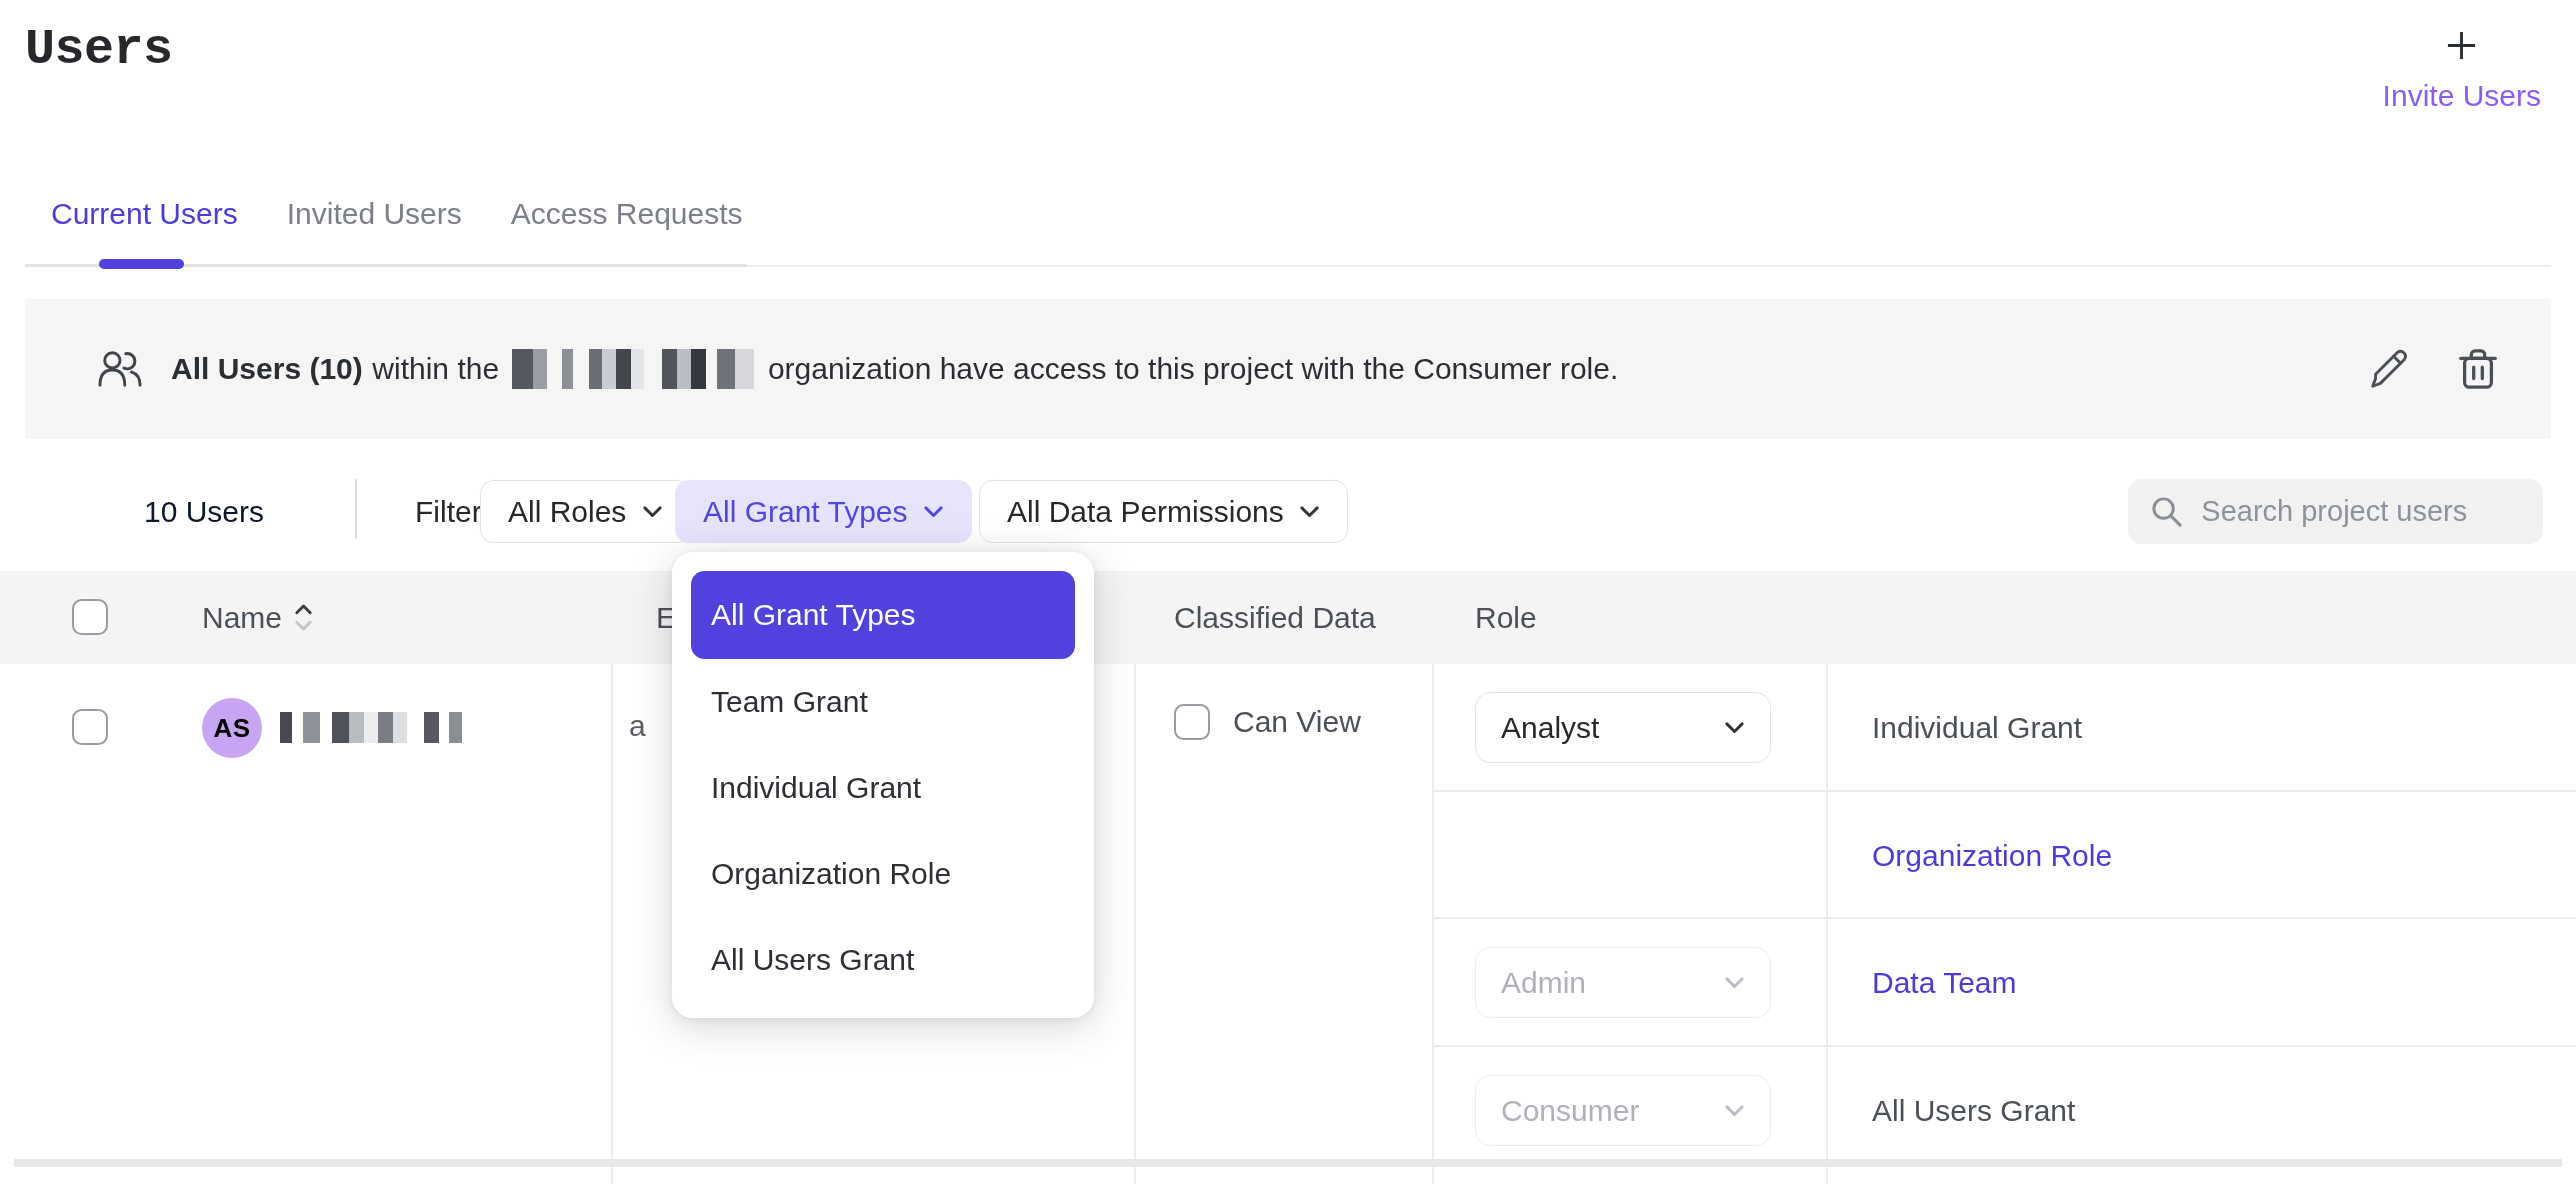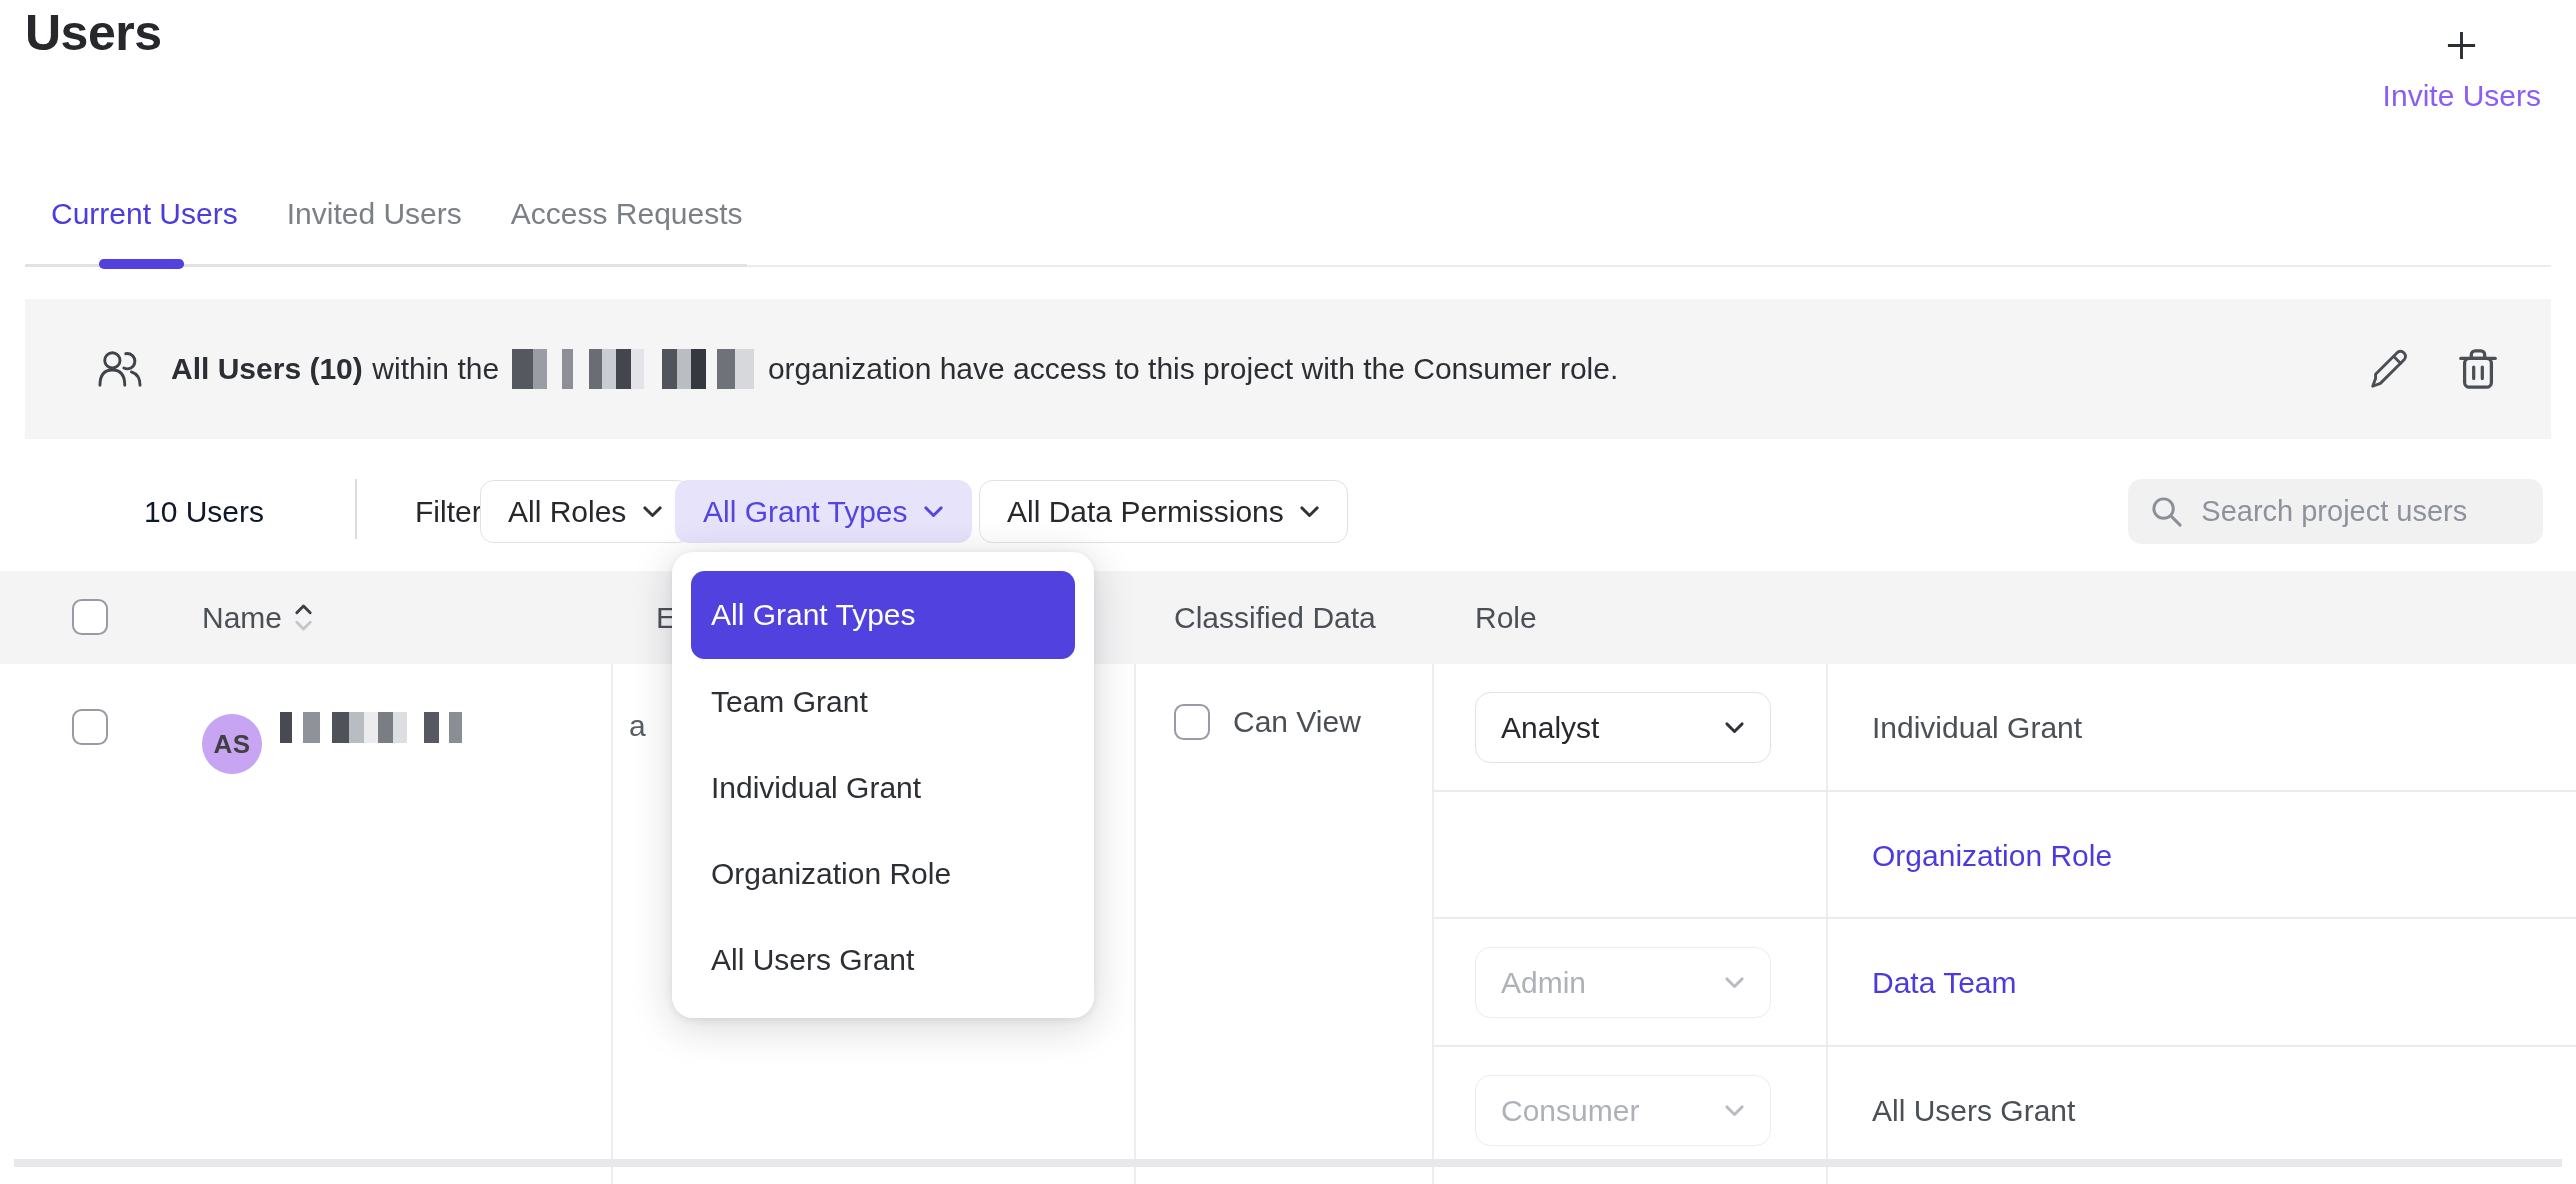--- a/index.html
+++ b/index.html
@@ -1,21 +1,21 @@
 <!DOCTYPE html>
 <html><head>
 <meta charset="utf-8">
 <style>
   * { margin:0; padding:0; box-sizing:border-box; }
   html,body { background:#ffffff; }
   body { font-family:"Liberation Sans", sans-serif; color:#26282c; }
   .page { position:relative; width:2576px; height:1184px; background:#fff; overflow:hidden; }
 
   
-  .page-title { position:absolute; left:25px; top:4px; font-size:50px; font-weight:700; letter-spacing:-0.5px; color:#26282c; }
+  .page-title { position:absolute; left:25px; top:21px; font-size:50px; font-weight:700; letter-spacing:-0.5px; color:#26282c;font-family:Liberation Mono, monospace; }
   .invite-btn { position:absolute; right:35px; top:29px; display:flex; align-items:center; gap:17.3px;
     background:none; border:none; font-family:inherit; font-size:30px; font-weight:500; color:#8b5cf6; cursor:pointer;flex-direction:column; }
 
   
   .tabs-row { position:absolute; left:25px; top:178px; width:2526px; height:89px; }
   .tabs-line-light { position:absolute; left:0; bottom:0; width:100%; height:1.9px; background:#ececee; }
   .tabs-line-dark  { position:absolute; left:0; bottom:0; width:722px; height:2.9px; background:#e2e2e4; }
   .tabs { position:absolute; left:26px; top:9.6px; display:flex; gap:49px; }
   .tab { font-size:30px; font-weight:500; color:#7b7f87; cursor:pointer; padding:9.6px 0; }
   .tab.active { color:#4a3ce0; }
@@ -56,22 +56,22 @@
   .th.c-role { left:1475px; } .th.c-granted { left:1872px; }
   .checkbox { width:36px; height:36px; border:2.9px solid #979ba3; border-radius:9.6px; background:#fff; cursor:pointer; }
   .thead .checkbox { position:absolute; left:72px; top:28px; }
 
   .tbody { position:absolute; left:0; top:664px; width:2576px; height:520px; background:#fff; }
   .vline { position:absolute; top:0; bottom:0; width:1.9px; background:#ededee; }
   .subline { position:absolute; left:1432px; right:0; height:1.9px; background:#ebebed; }
   .row-bottom { position:absolute; left:14.4px; right:14.4px; top:495px; height:7.7px; background:#e8e8ea; }
 
   .tbody .checkbox { position:absolute; left:72px; top:45px; }
-  .avatar { position:absolute; left:202px; top:50px; width:60px; height:60px; border-radius:50%;
-    background:#c8a5f2; color:#404040; font-size:26px; font-weight:600; display:flex; align-items:center; justify-content:center; letter-spacing:0.5px; }
+  .avatar { position:absolute; left:202px; top:34px; width:60px; height:60px; border-radius:50%;
+    background:#c8a5f2; color:#000000; font-size:26px; font-weight:600; display:flex; align-items:center; justify-content:center; letter-spacing:0.5px; }
   .redacted-name { position:absolute; left:280px; top:48px; width:182px; height:31px;
     background:linear-gradient(90deg,#474a50 0 11.5px,transparent 11.5px 23px,#8f9298 23px 40px,transparent 40px 52px,#4f5258 52px 69px,#b9bcc1 69px 84px,#ececee 84px 98px,#7a7d83 98px 113px,#dcdee1 113px 127px,transparent 127px 144px,#565960 144px 159px,transparent 159px 169px,#8a8d93 169px 182px); }
   .email-frag { position:absolute; left:629px; top:45px; font-size:30px; color:#5a5f66; }
 
   .canview { position:absolute; left:1174px; top:40px; display:flex; align-items:center; gap:23px;
     font-size:30px; color:#4b5057; }
   .canview .checkbox { position:static; }
 
   .role-btn { position:absolute; left:1475px; width:296px; height:71px; background:#fff;
     border:1.9px solid #e2e2e4; border-radius:15.4px; display:flex; align-items:center; justify-content:space-between;

